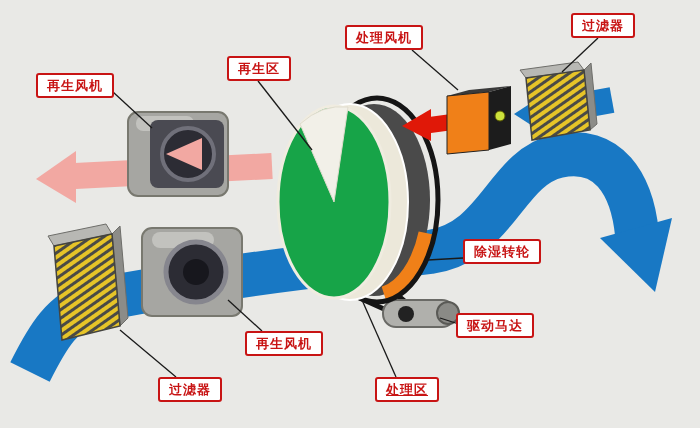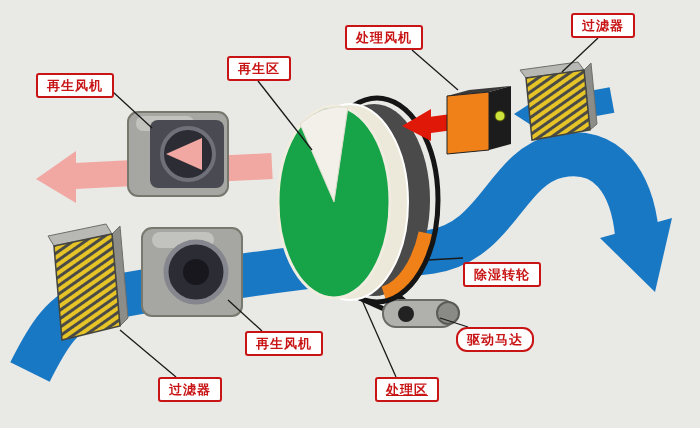--- a/index.html
+++ b/index.html
@@ -11,22 +11,22 @@
   .stage svg{position:absolute;left:0;top:0;}
   .lbl{
     position:absolute;background:#ffffff;border:2px solid #c81414;color:#c81414;
     font-weight:bold;font-size:13px;line-height:1;padding:4px 9px;border-radius:3px;
     white-space:nowrap;z-index:5;letter-spacing:1px;
   }
   .lbl-regen-fan{left:36px;top:73px;}
   .lbl-regen-zone{left:227px;top:56px;}
   .lbl-regen-heater{left:345px;top:25px;}
   .lbl-filter-top{left:571px;top:13px;}
-  .lbl-wheel{left:463px;top:262px;}
-  .lbl-drive-motor{left:456px;top:327px;border-radius:11px;}
+  .lbl-wheel{left:463px;top:239px;}
+  .lbl-drive-motor{left:456px;top:313px;}
   .lbl-process-zone{left:375px;top:377px;text-decoration:underline;}
   .lbl-process-fan{left:245px;top:331px;}
   .lbl-filter-bottom{left:158px;top:377px;}
 </style>
 </head>
 <body>
 
 <div class="stage">
 
   <svg width="700" height="428" viewBox="0 0 700 428">

